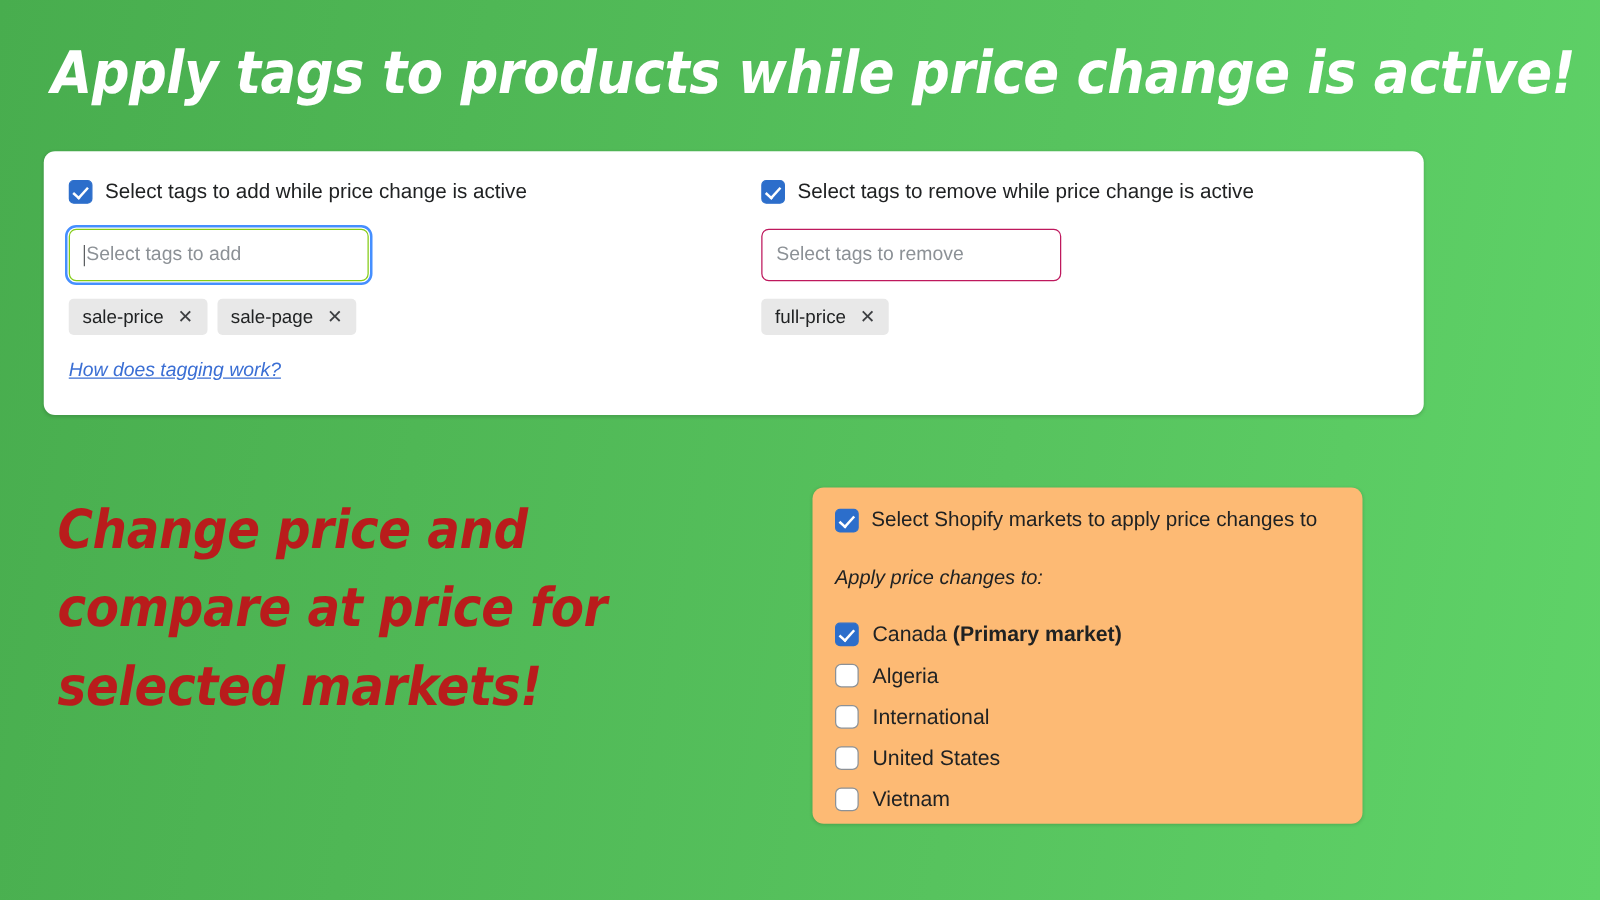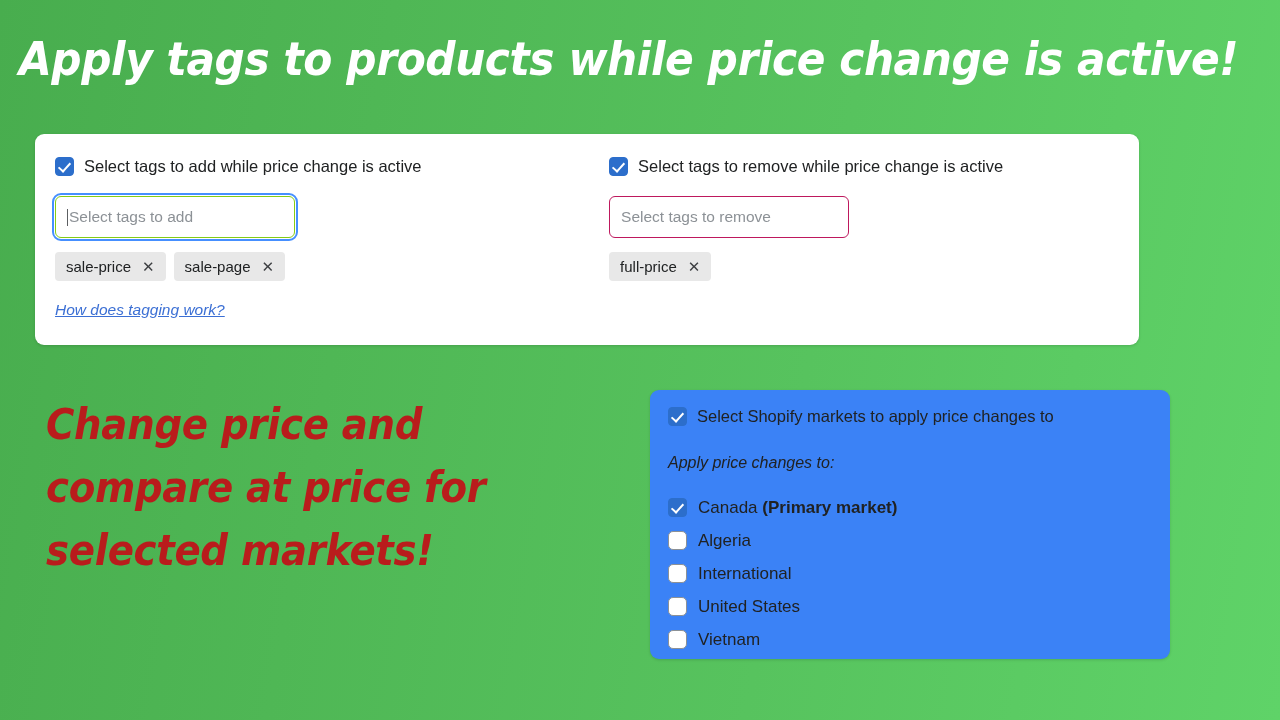--- a/index.html
+++ b/index.html
@@ -10,21 +10,21 @@
   }
   body {
     font-family: "Liberation Sans", sans-serif;
     background: linear-gradient(100deg, #48ad4e 0%, #4fb755 28%, #57c35e 62%, #5fd368 100%);
     position: relative;
   }
 
   
   .headline-top {
     position: absolute;
-    left: 19px;
+    left: 41px;
     top: 34px;
     width: 1180px;
     color: #ffffff;
     font-family: "DejaVu Sans Condensed", "Liberation Sans Narrow", "Liberation Sans", sans-serif;
     font-size: 47px;
     font-weight: bold;
     font-style: italic;
     letter-spacing: -0.4px;
     line-height: 1.05;
     white-space: nowrap;
@@ -41,21 +41,21 @@
     font-style: italic;
     line-height: 63px;
     letter-spacing: -0.3px;
   }
   .headline-mid div { white-space: nowrap; }
 
   
   .tags-card {
     position: absolute;
     left: 35px;
-    top: 134px;
+    top: 121px;
     width: 1104px;
     height: 211px;
     background: #ffffff;
     border-radius: 9px;
     box-shadow: 0 1px 3px rgba(0,0,0,0.14);
   }
   .tags-cols {
     display: flex;
     padding: 20px 20px 0 20px;
   }
@@ -158,23 +158,23 @@
     font-style: italic;
     color: #3b6fd4;
     text-decoration: underline;
   }
 
   
   .markets-card {
     position: absolute;
     left: 650px;
     top: 390px;
-    width: 520px;
+    width: 440px;
     height: 269px;
-    background: #3b82f6;
+    background: #fdba74;
     border-radius: 9px;
     box-shadow: 0 1px 3px rgba(0,0,0,0.14);
     padding: 14px 18px 0 18px;
   }
   .markets-sub {
     margin-top: 26px;
     font-size: 16px;
     color: #202223;
     font-style: italic;
   }

